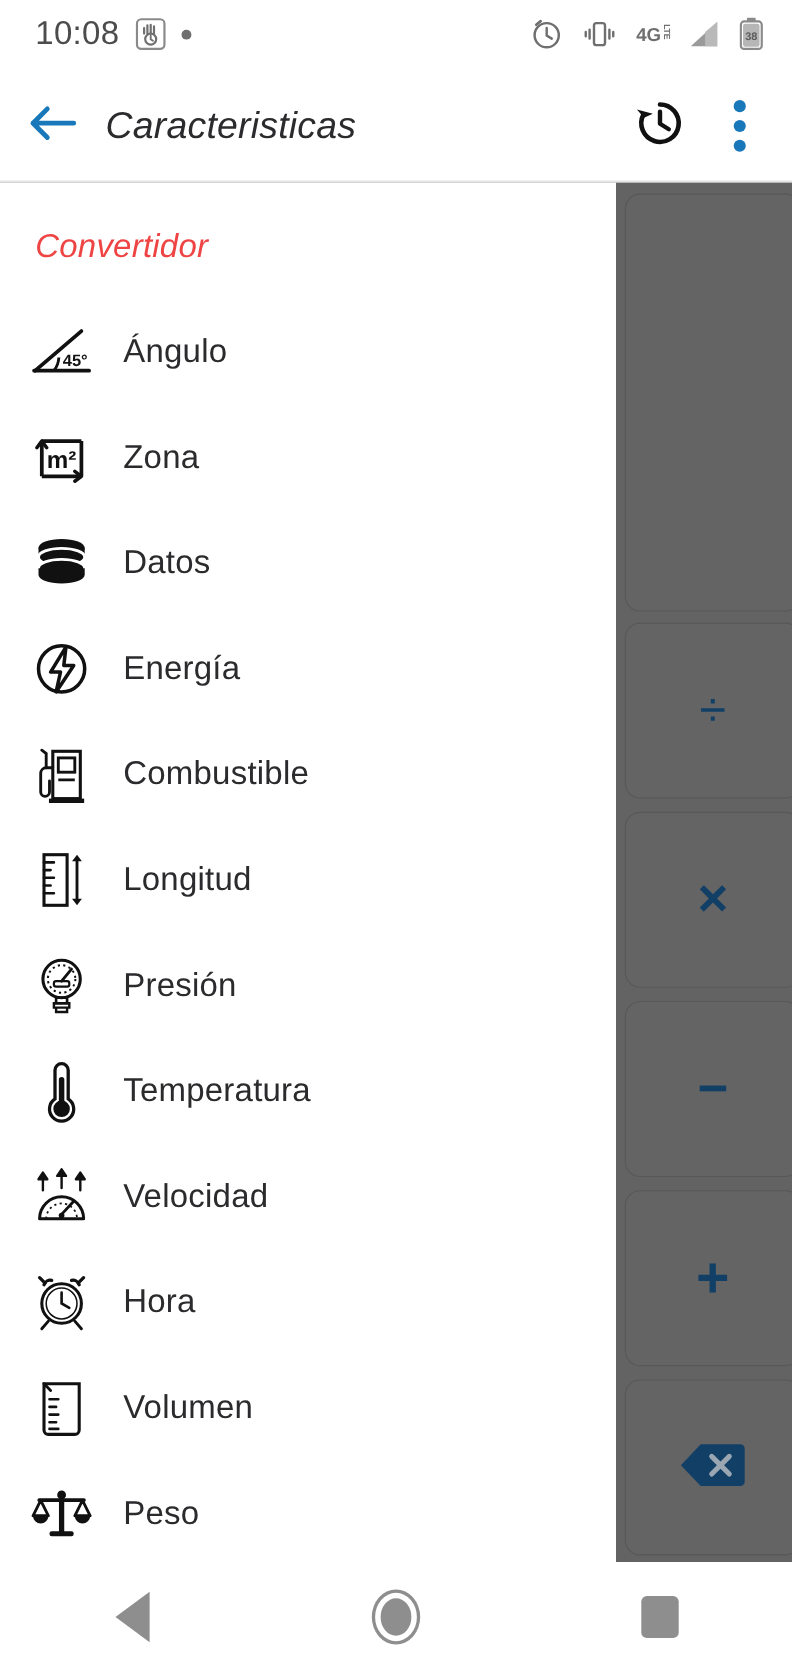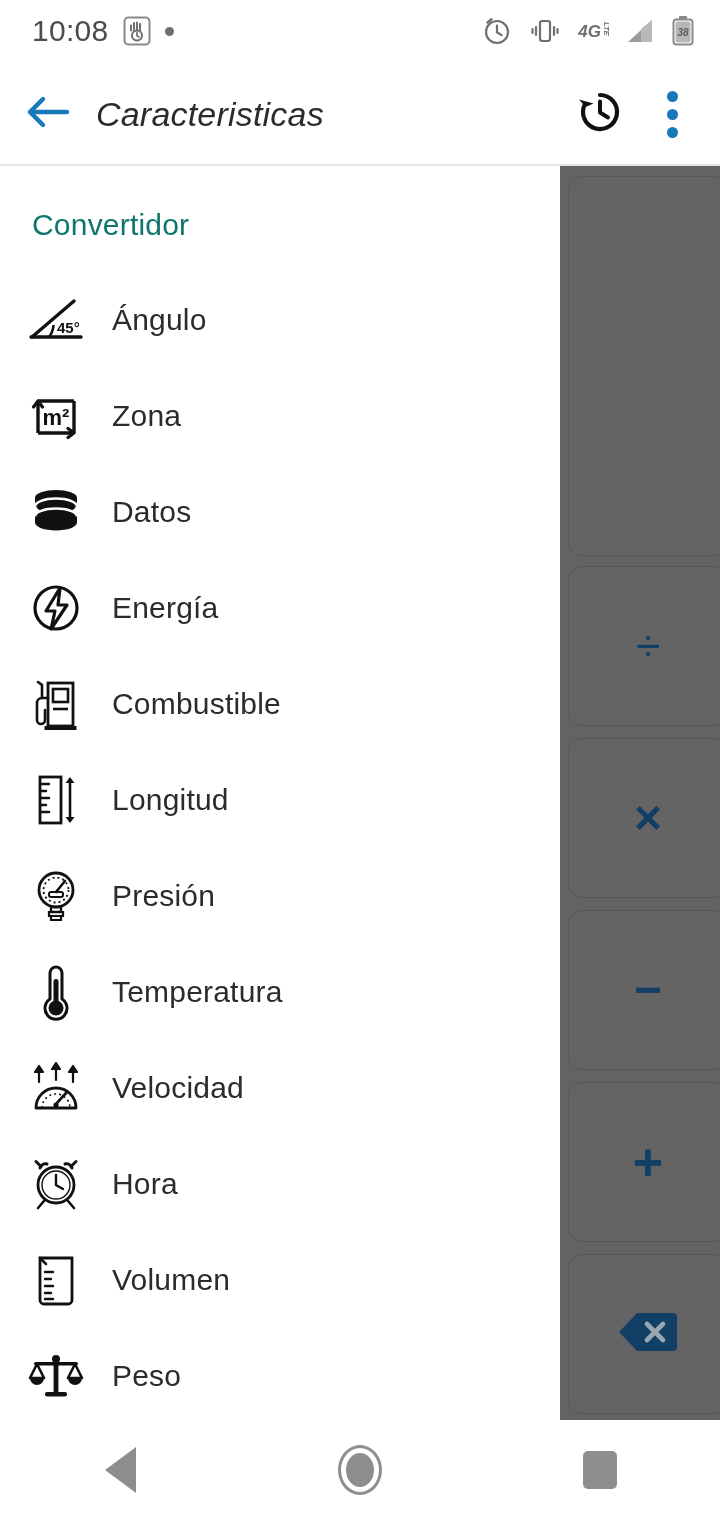--- a/index.html
+++ b/index.html
@@ -12,21 +12,21 @@
   #screen { position:relative; width:720px; height:1520px; background:#ffffff; }
 
   
   #status-bar {
     position:absolute; left:0; top:0; width:720px; height:62px;
     display:flex; align-items:center; background:#ffffff;
   }
   #status-left { display:flex; align-items:center; gap:14px; padding-left:32px; }
   #clock { font-size:30px; color:#4c4c4c; letter-spacing:.3px; }
   #status-right {
-    margin-left:auto; display:flex; align-items:center; gap:16px; padding-right:26px;font-style:italic;
+    margin-left:auto; display:flex; align-items:center; gap:16px; padding-right:26px;
   }
   .sb-ico { display:block; }
   #net-label {
     font-size:17px; font-weight:bold; color:#6f6f6f;
     display:flex; align-items:flex-start; line-height:1;
   }
   #net-label .lte {
     font-size:8px; font-weight:bold; letter-spacing:-.3px;
     writing-mode:vertical-rl; margin-left:1px; margin-top:-1px;
   }
@@ -61,21 +61,21 @@
   }
   .calc-op { color:#123f66; line-height:1; }
 
   
   #drawer {
     position:absolute; left:0; top:166px; width:560px; height:1254px;
     background:#ffffff; overflow:hidden;
   }
   #drawer-section-title {
     position:absolute; left:32px; top:42px;
-    font-size:30px; color:#0f766e; letter-spacing:.2px;
+    font-size:30px; color:#ef4444; letter-spacing:.2px;font-style:italic;
   }
   #drawer-list { position:absolute; left:0; top:106px; width:610px; }
   .drawer-item {
     height:96px; display:flex; align-items:center;
   }
   .item-icon {
     width:112px; min-width:112px; height:96px;
     display:flex; align-items:center; justify-content:center;
   }
   .item-label { font-size:30px; color:#2b2b2e; letter-spacing:.2px; }

